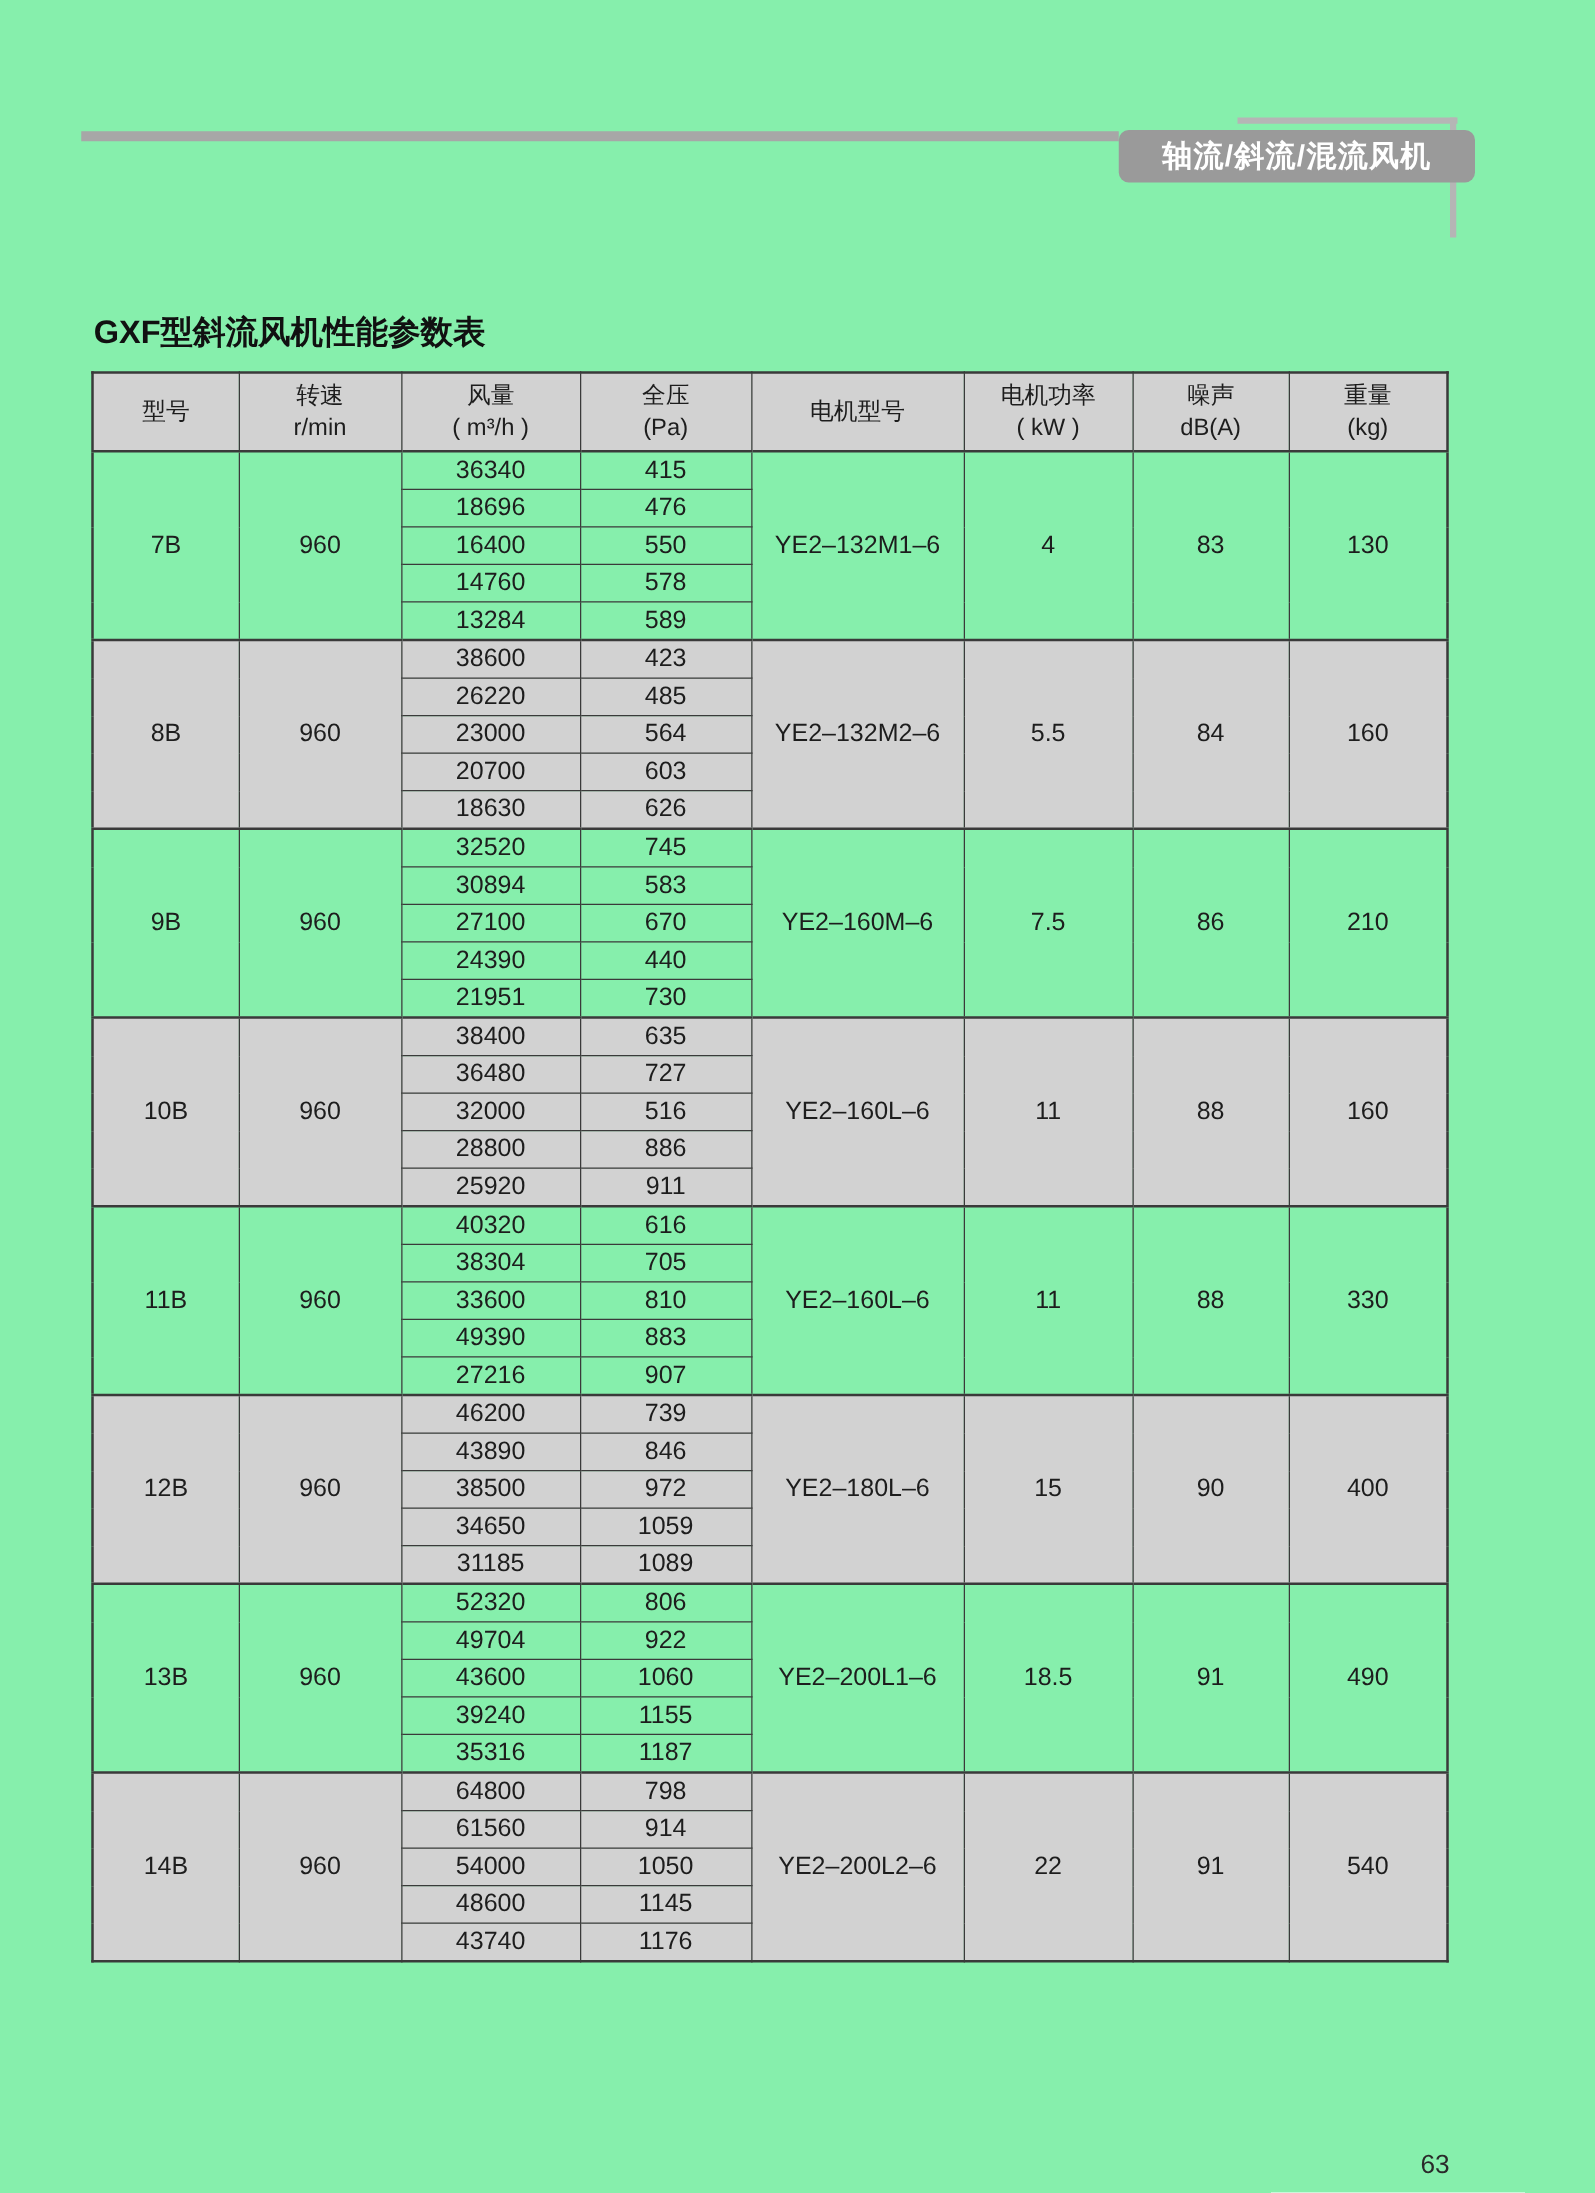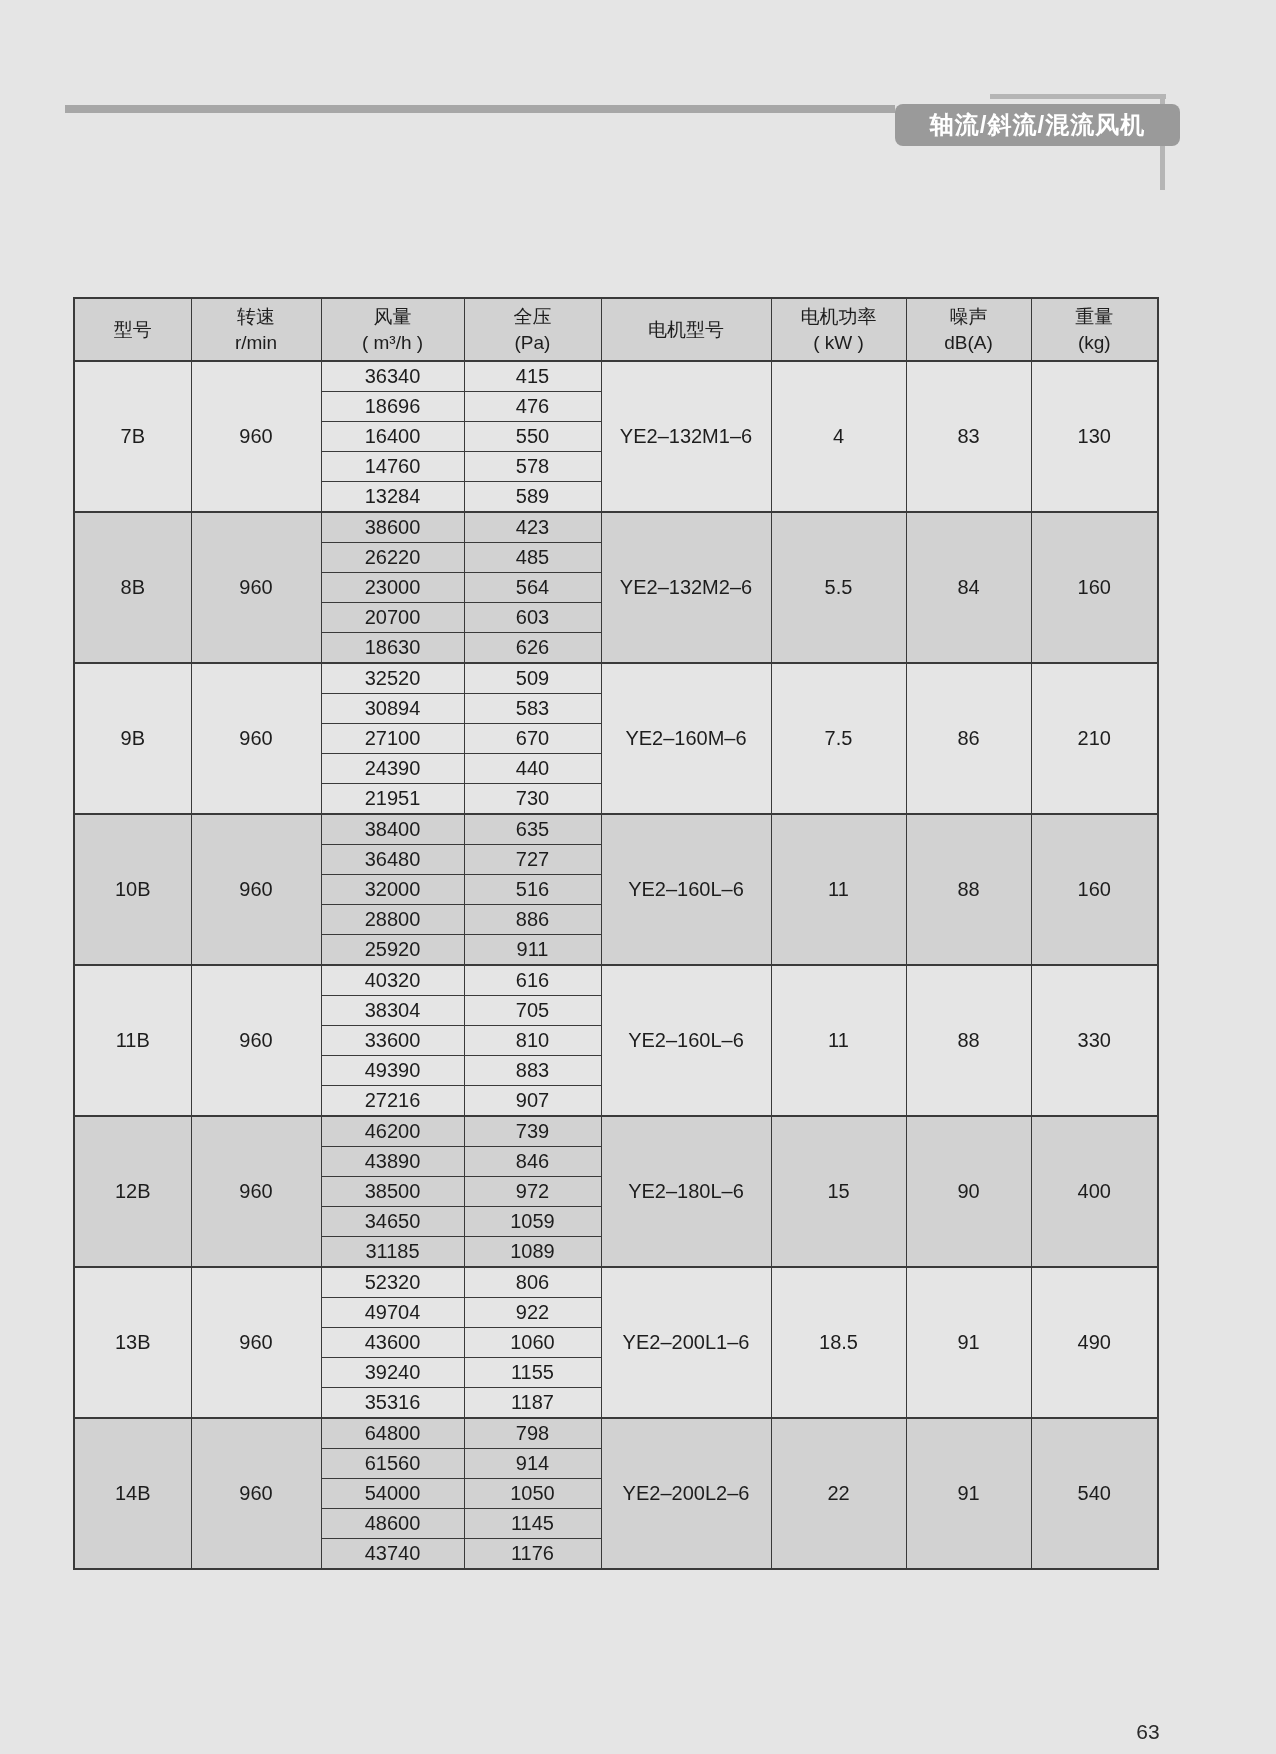--- a/index.html
+++ b/index.html
@@ -1,17 +1,17 @@
 <!DOCTYPE html>
 <html><head>
 <meta charset="utf-8">
 <style>
   html,body{margin:0;padding:0;background:#ffffff;}
   body{font-family:"Liberation Sans","DejaVu Sans",sans-serif;color:#1d1d1d;}
-  .page{position:relative;width:1276px;height:1754px;background:#e5e5e5;overflow:hidden;}
+  .page{position:relative;width:1276px;height:1754px;background:#86efac;overflow:hidden;}
 
   
   .deco-line-h{position:absolute;left:990px;top:94px;width:176px;height:5px;background:#b5b5b5;}
   .deco-line-v{position:absolute;left:1160px;top:94px;width:5px;height:96px;background:#b5b5b5;}
   .deco-bar{position:absolute;left:65px;top:105px;width:830px;height:8px;background:#a7a7a7;}
   .badge{position:absolute;left:895px;top:104px;width:285px;height:42px;background:#9a9a9a;
          border-radius:8px;display:flex;align-items:center;justify-content:center;}
   .badge span{color:#ffffff;font-weight:bold;font-size:24px;letter-spacing:1px;}
 
   
@@ -38,20 +38,21 @@
 <div class="page">
 
   <div class="deco-line-h"></div>
   <div class="deco-line-v"></div>
   <div class="deco-bar"></div>
 
   <div class="badge">
     <span>轴流/斜流/混流风机</span>
   </div>
 
+  <div class="doc-title">GXF型斜流风机性能参数表</div>
 
   <div class="tbl-wrap">
     <table>
       <colgroup>
         <col style="width:117px">
           <col style="width:130px">
           <col style="width:143px">
           <col style="width:137px">
         <col style="width:170px">
           <col style="width:135px">
@@ -144,21 +145,21 @@
             <td class="pressure-cell">603</td>
           </tr>
           <tr class="shaded">
             <td class="flow-cell">18630</td>
             <td class="pressure-cell">626</td>
           </tr>
           <tr class="group-start">
             <td class="model-cell" rowspan="5">9B</td>
             <td class="speed-cell" rowspan="5">960</td>
             <td class="flow-cell">32520</td>
-            <td class="pressure-cell">509</td>
+            <td class="pressure-cell">745</td>
             <td class="motor-cell" rowspan="5">YE2–160M–6</td>
             <td class="power-cell" rowspan="5">7.5</td>
             <td class="noise-cell" rowspan="5">86</td>
             <td class="weight-cell" rowspan="5">210</td>
           </tr>
           <tr>
             <td class="flow-cell">30894</td>
             <td class="pressure-cell">583</td>
           </tr>
           <tr>

